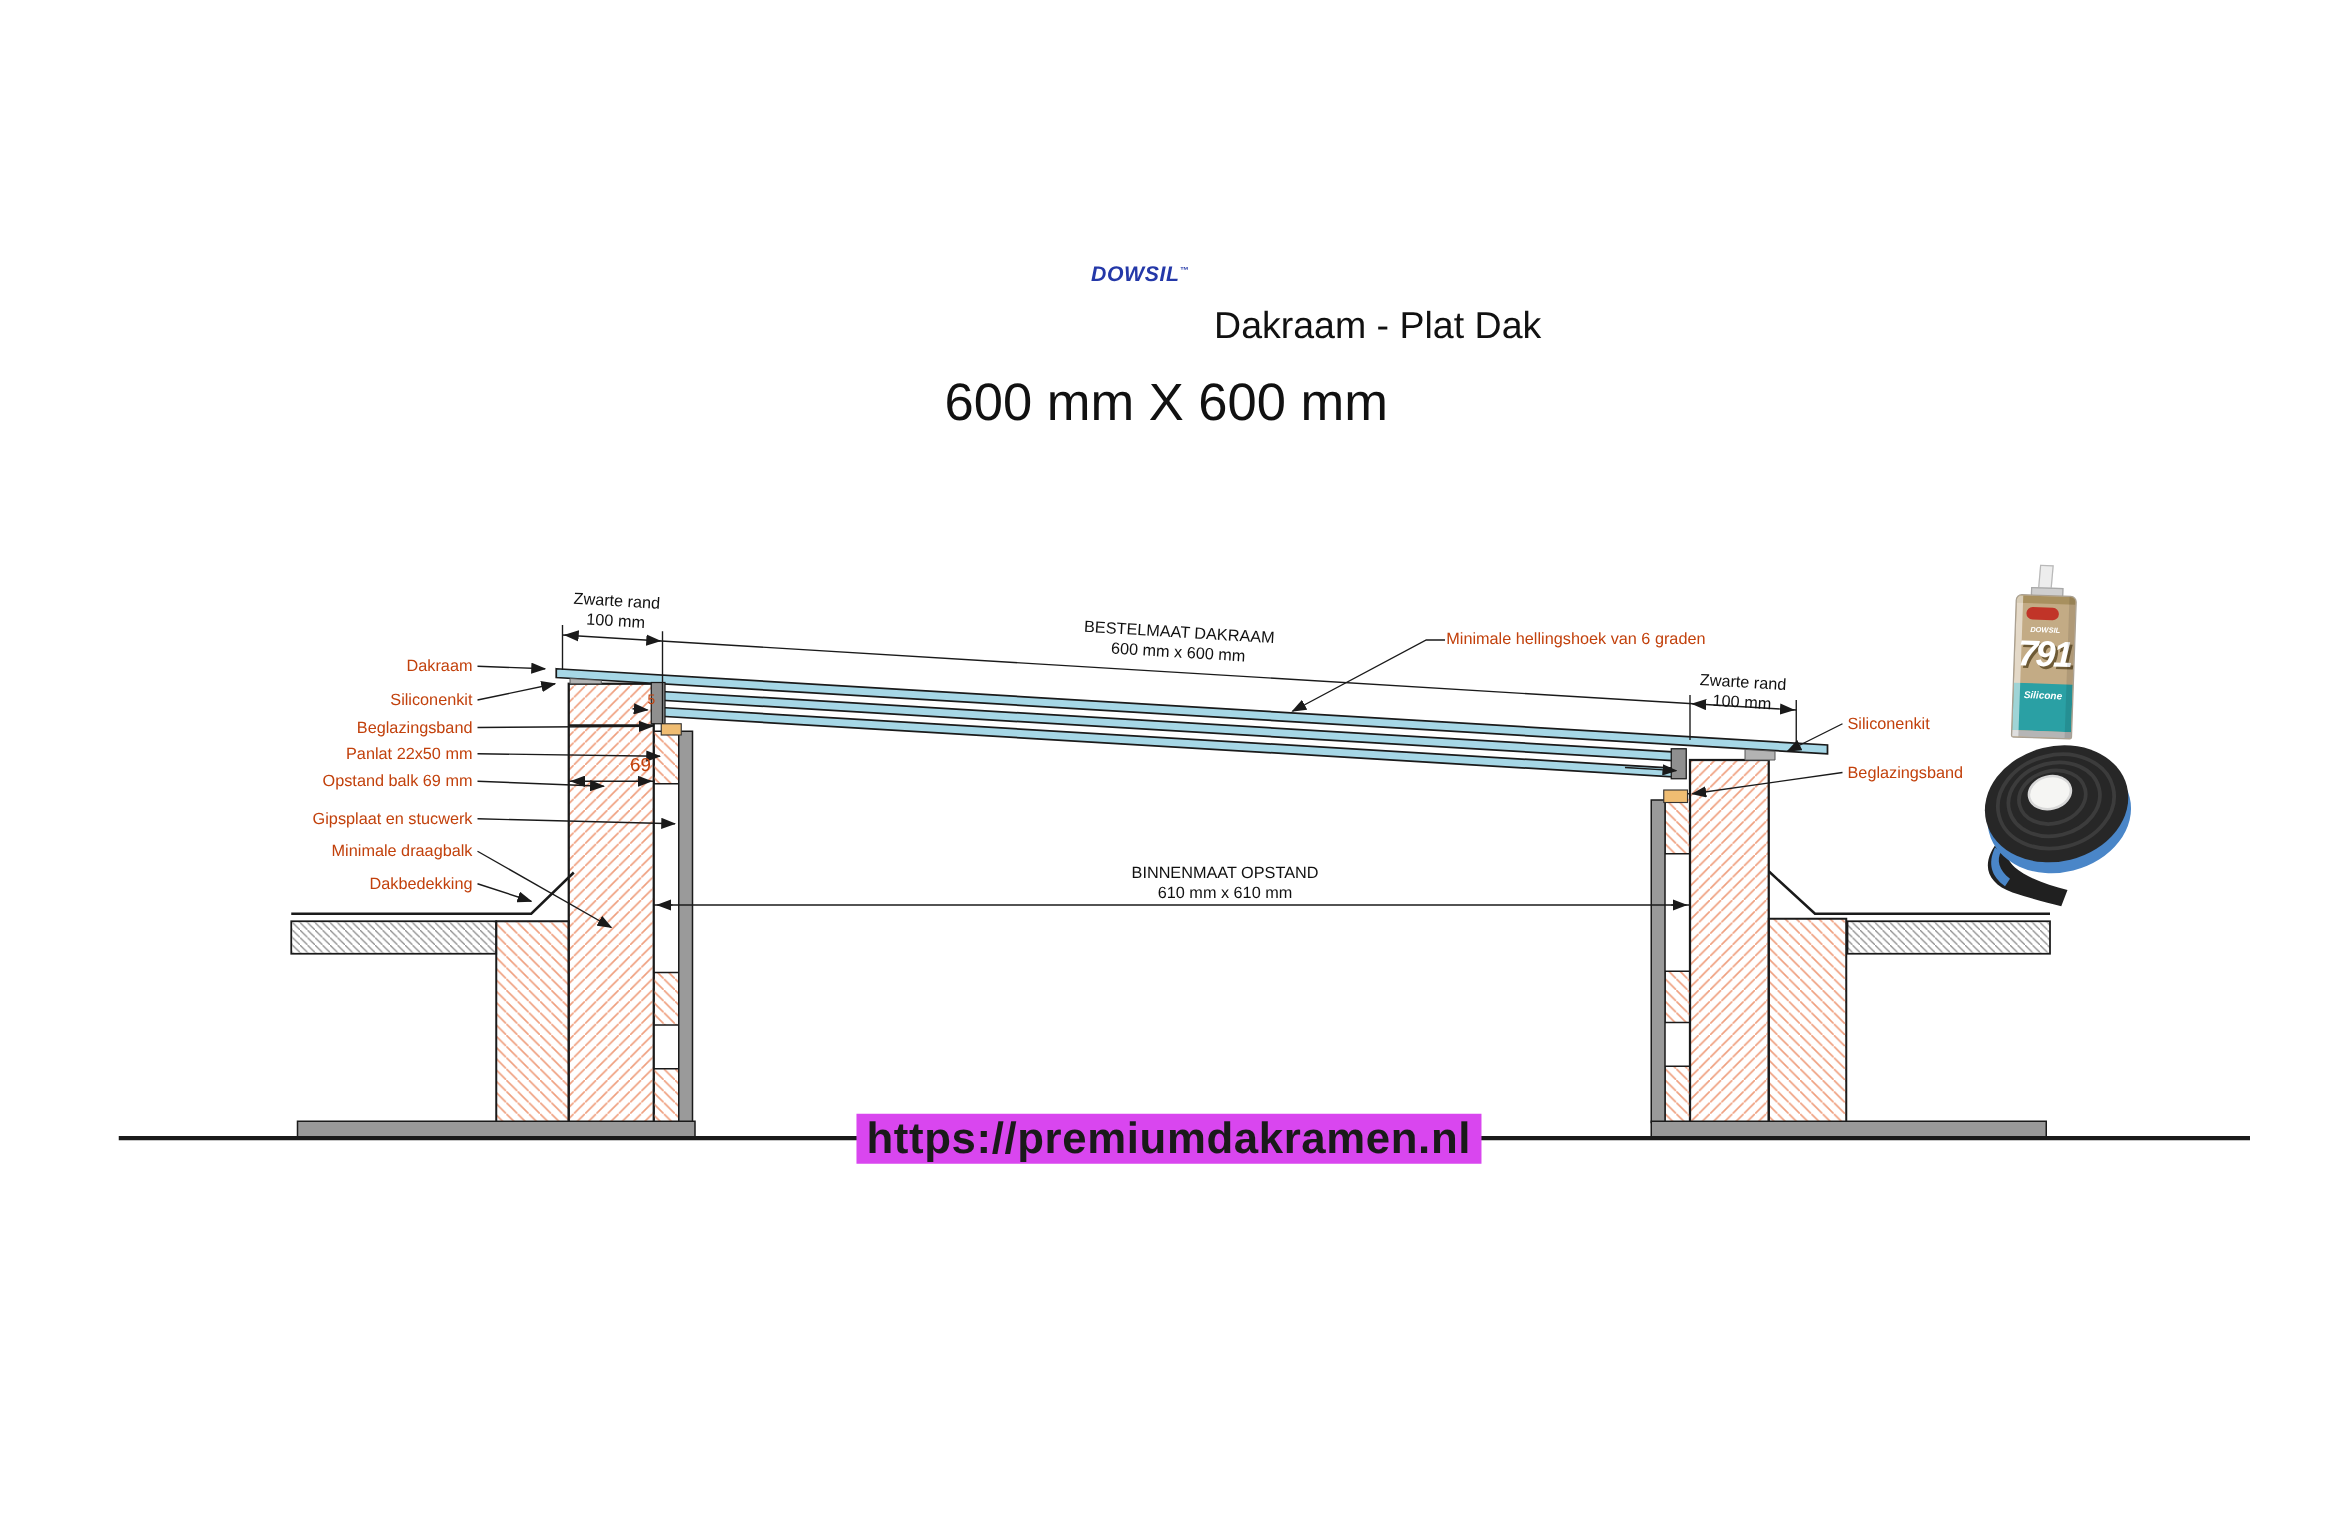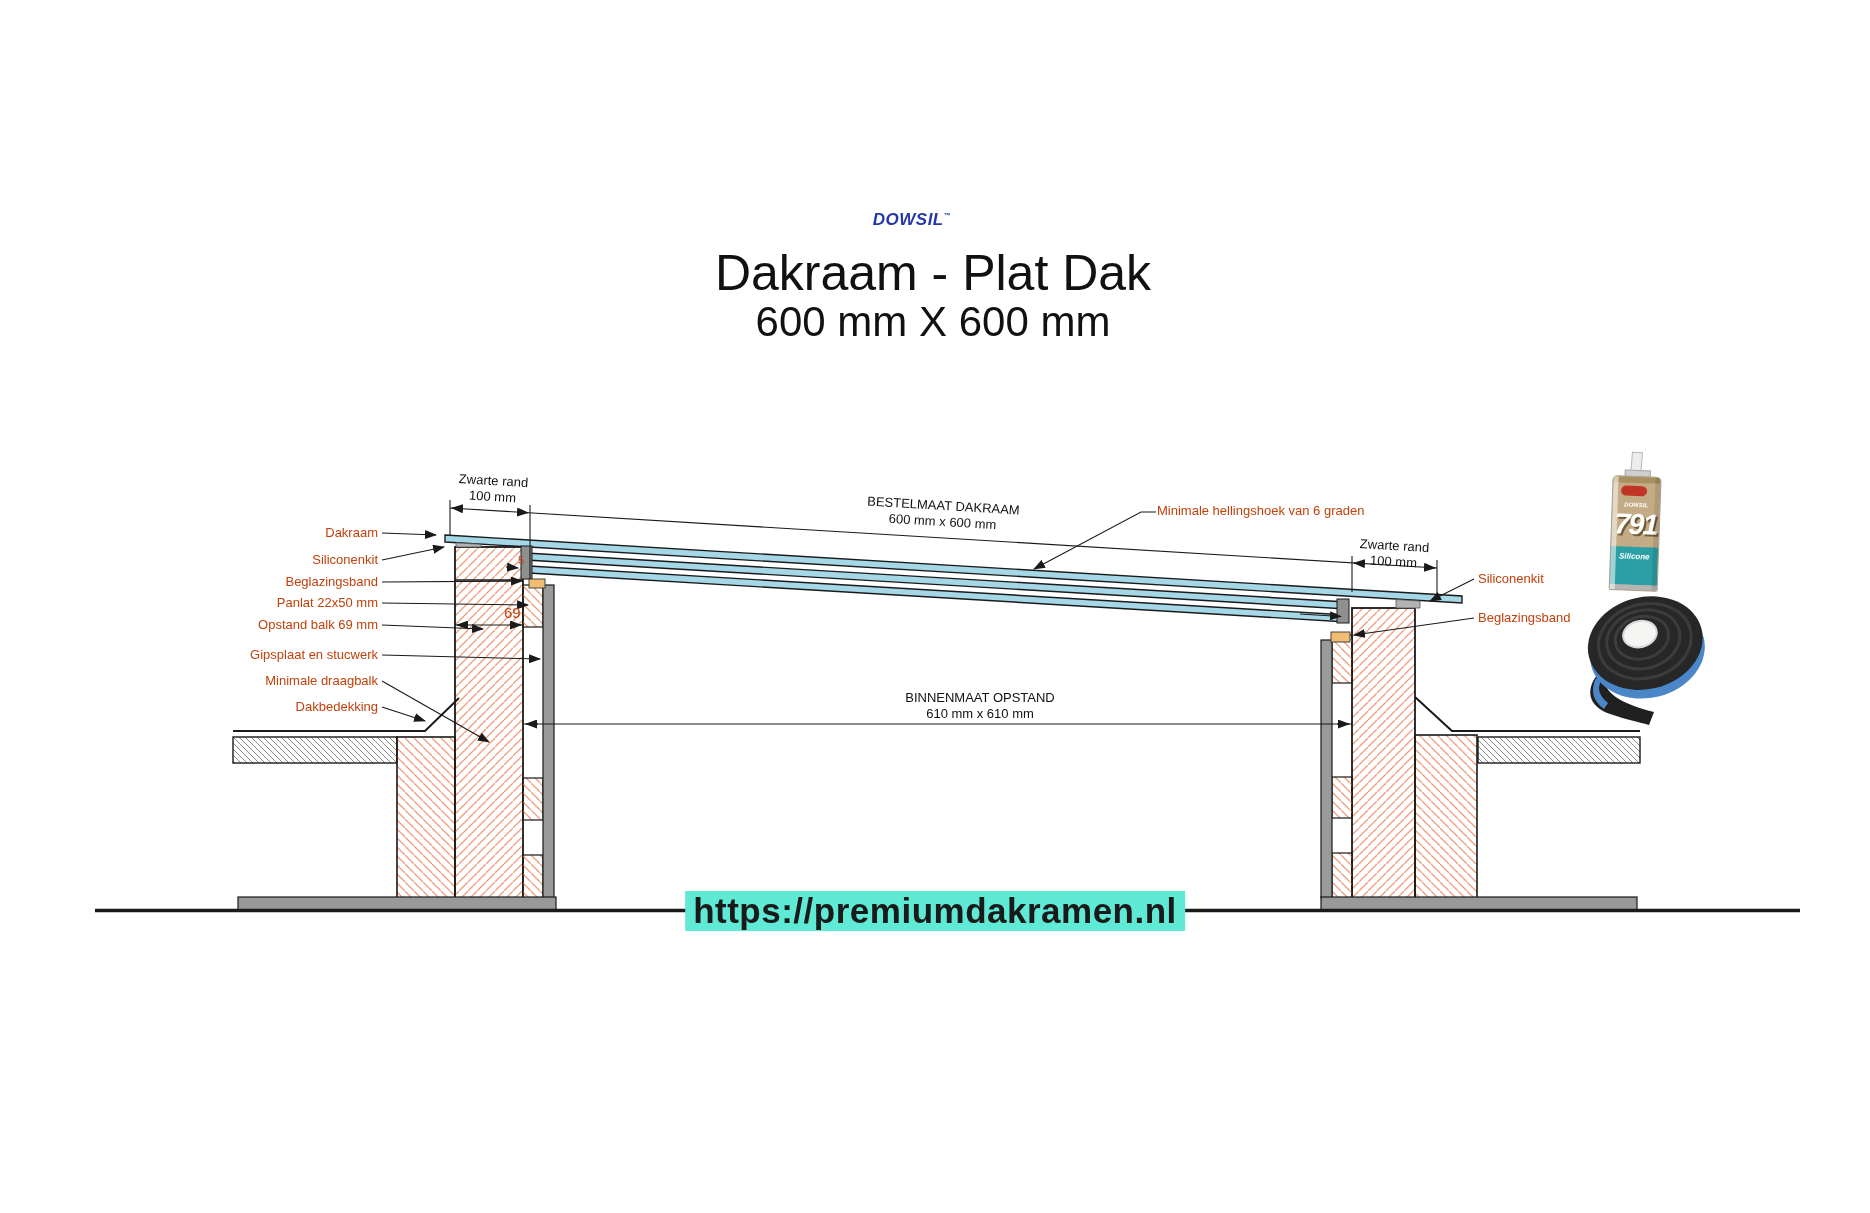--- a/index.html
+++ b/index.html
@@ -3,31 +3,31 @@
 <meta charset="utf-8">
 <style>
   html,body{margin:0;padding:0;background:#fff;}
   body{width:1870px;height:1213px;position:relative;overflow:hidden;
        font-family:"Liberation Sans",sans-serif;color:#111;}
   .abs{position:absolute;white-space:nowrap;}
   
   .logo{top:210px;left:852px;width:120px;text-align:center;font-size:17px;font-weight:bold;
         font-style:italic;color:#2438a8;letter-spacing:.5px;}
   .logo sup{font-size:7px;}
-  .title1{top:244px;left:633px;width:600px;text-align:center;font-size:50px;}
+  .title1{top:244px;left:633px;width:600px;text-align:right;font-size:30px;}
   .title2{top:298px;left:633px;width:600px;text-align:center;font-size:42px;}
   
   .lbl{font-size:13px;line-height:15px;color:#c2410c;}
   .l-left{right:1492px;text-align:right;}
   .dimblk{text-align:center;font-size:13px;line-height:16px;}
   .rot{transform:rotate(3.4deg);}
   .small{font-size:11px;}
   
   .url{top:891px;left:50%;transform:translateX(-50%);font-size:35px;font-weight:bold;
-       color:#1a1a1a;background:#5eead4;padding:0 8px;letter-spacing:.5px;}
+       color:#1a1a1a;background:#d946ef;padding:0 8px;letter-spacing:.5px;}
   
   .cart{top:452px;left:1611px;width:52px;height:142px;transform:rotate(2deg);}
   .cart .nozzle{position:absolute;left:18px;top:0;width:9px;height:20px;background:#ededed;
        border:1px solid #b9b9b9;transform:skewX(-3deg);}
   .cart .collar{position:absolute;left:12px;top:18px;width:24px;height:7px;background:#cfcfcf;
        border:1px solid #a9a9a9;}
   .cart .body{position:absolute;left:0;top:24px;width:47px;height:113px;background:#c3ab85;
        border-radius:5px 5px 2px 2px;overflow:hidden;border:1px solid #a9a093;}
   .cart .topcap{position:absolute;left:0;top:0;width:100%;height:6px;background:#a8905f;}
   .cart .redlogo{position:absolute;left:8px;top:9px;width:26px;height:10px;background:#c13428;

